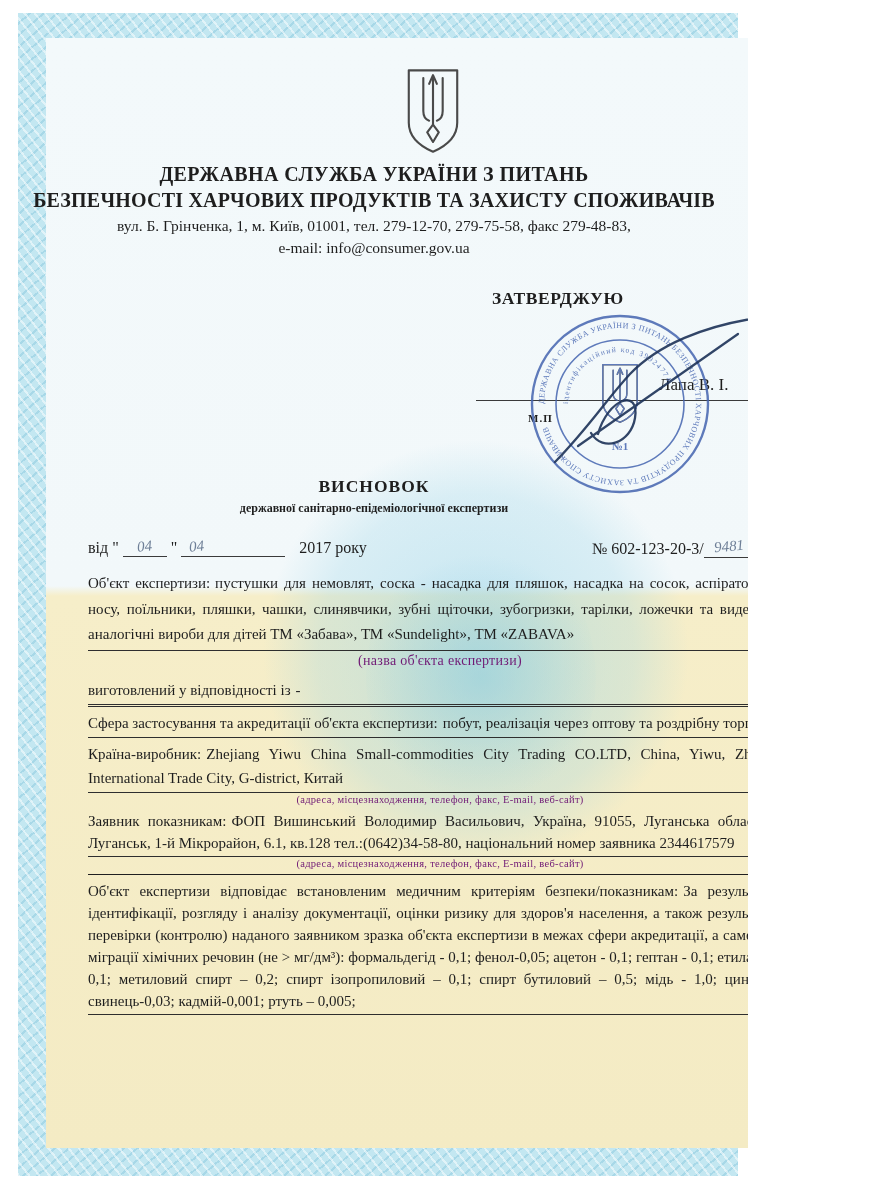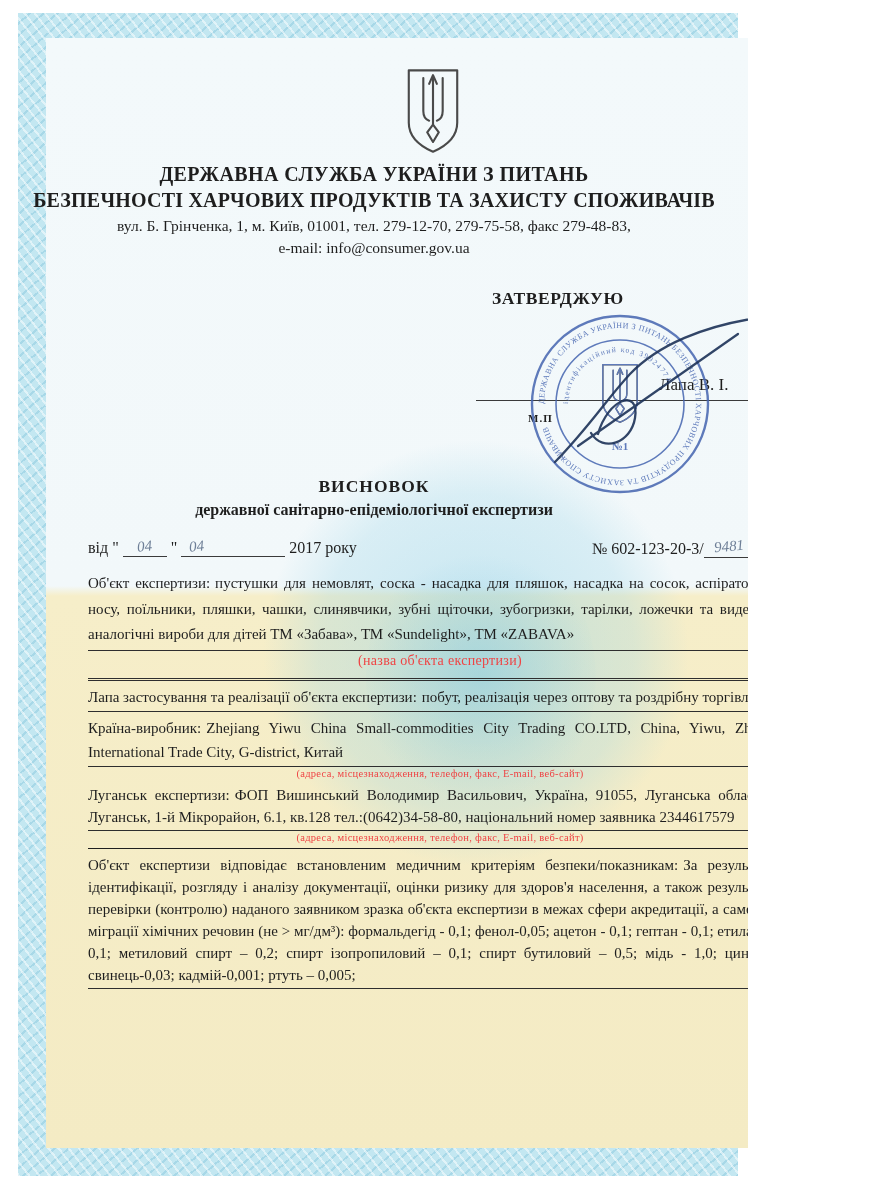--- a/index.html
+++ b/index.html
@@ -25,35 +25,35 @@
   .t2{top:189px;font-weight:bold;font-size:20px;letter-spacing:.2px;}
   .addr{top:217px;font-size:15.5px;}
   .mail{top:239px;font-size:15.5px;}
   .approve{top:288px;left:492px;font-weight:bold;font-size:17.5px;letter-spacing:.6px;}
   .golova{top:339px;left:478px;font-size:16.5px;white-space:nowrap;}
   .golova .org{margin-left:34px;}
   .signer{top:375px;left:659px;font-size:17px;}
   .signline{top:400px;left:476px;width:302px;border-top:1.4px solid #3a3a3a;}
   .mp{top:412px;left:492px;font-size:11px;font-weight:bold;letter-spacing:1px;margin-left:36px;}
   .vh1{top:476px;font-weight:bold;font-size:17.5px;letter-spacing:1px;}
-  .vh2{top:501px;font-weight:bold;font-size:16px;}
+  .vh2{top:501px;font-weight:bold;font-size:12px;}
   .daterow{top:537px;left:88px;font-size:16px;white-space:nowrap;}
   .blank{display:inline-block;border-bottom:1px solid #3a3a3a;text-align:center;height:19px;vertical-align:bottom;}
   .blank.day{width:44px;} .blank.month{width:96px;text-align:left;padding-left:8px;}
   .hand{font-style:italic;color:#6e7f97;display:inline-block;transform:rotate(-5deg);font-size:15px;}
   .numrow{top:537px;left:548px;width:244px;display:flex;align-items:flex-end;font-size:16px;margin-left:44px;}
   .numrow .numblank{flex:1;border-bottom:1px solid #3a3a3a;padding-left:10px;height:20px;}
-  .datesfx{}
+  .datesfx{margin-left:10px;}
   
   .content{position:absolute;left:88px;top:571px;width:704px;max-height:575px;overflow:hidden;font-size:15px;}
   .content p{margin:0 0 2px;text-align:justify;}
   .lh26{line-height:25.5px;} .lh24{line-height:24px;} .lh22{line-height:22px;}
   .lbl{font-weight:normal;margin-right:5px;}
   .rule{border-top:1px solid #2e2e2e;margin:1px 0 0;}
-  .caption{text-align:center;font-size:10.5px;color:#ef4444;margin:1px 0 5px;letter-spacing:.3px;}
+  .caption{text-align:center;font-size:10.5px;color:#701a75;margin:1px 0 5px;letter-spacing:.3px;}
   .caption.big{font-size:14px;margin:2px 0 9px;}
   .divider{border-top:1.7px solid #1f1f1f;margin:5px 0 5px;}
   .gap{height:4px;}
   svg{display:block;}
   .emblem{left:402px;top:66px;}
   .stamp{left:524px;top:308px;}
   .signature{left:470px;top:294px;}
 </style>
 </head>
 <body>
@@ -142,39 +142,42 @@
   </div>
 
   <div class="content">
 
     <p class="lh26">
       <span class="lbl">Об'єкт експертизи:</span><span>пустушки для немовлят, соска - насадка для пляшок, насадка на сосок, аспіратори для носу, поїльники, пляшки, чашки, слинявчики, зубні щіточки, зубогризки, тарілки, ложечки та виделки та аналогічні вироби для дітей ТМ «Забава», ТМ «Sundelight», ТМ «ZABAVA»</span>
     </p>
     <div class="rule"></div>
     <div class="caption big">(назва об'єкта експертизи)</div>
 
+    <p class="lh24">
+      <span class="lbl">виготовлений у відповідності із</span><span class="lbl">-</span>
+    </p>
     <div class="rule"></div>
 
     <div class="rule"></div>
     <div class="gap"></div>
 
     <p class="lh24">
-      <span class="lbl">Лапа застосування та реалізації об'єкта експертизи:</span><span>побут, реалізація через оптову та роздрібну торгівлю</span>
+      <span class="lbl">Сфера застосування та акредитації об'єкта експертизи:</span><span>побут, реалізація через оптову та роздрібну торгівлю</span>
     </p>
     <div class="rule"></div>
     <div class="gap"></div>
 
     <p class="lh24">
       <span class="lbl">Країна-виробник:</span><span>Zhejiang Yiwu China Small-commodities City Trading CO.LTD, China, Yiwu, Zhejiang, International Trade City, G-district, Китай</span>
     </p>
     <div class="rule"></div>
     <div class="caption">(адреса, місцезнаходження, телефон, факс, E-mail, веб-сайт)</div>
 
     <p class="lh22">
-      <span class="lbl">Луганськ експертизи:</span><span>ФОП Вишинський Володимир Васильович, Україна, 91055, Луганська область, м. Луганськ, 1-й Мікрорайон, 6.1, кв.128 тел.:(0642)34-58-80, національний номер заявника 2344617579</span>
+      <span class="lbl">Заявник показникам:</span><span>ФОП Вишинський Володимир Васильович, Україна, 91055, Луганська область, м. Луганськ, 1-й Мікрорайон, 6.1, кв.128 тел.:(0642)34-58-80, національний номер заявника 2344617579</span>
     </p>
     <div class="rule"></div>
     <div class="caption">(адреса, місцезнаходження, телефон, факс, E-mail, веб-сайт)</div>
 
     <div class="divider"></div>
 
     <p class="lh22">
       <span class="lbl">Об'єкт експертизи відповідає встановленим медичним критеріям безпеки/показникам:</span><span>За результатами ідентифікації, розгляду і аналізу документації, оцінки ризику для здоров'я населення, а також результатами перевірки (контролю) наданого заявником зразка об'єкта експертизи в межах сфери акредитації, а саме: рівні міграції хімічних речовин (не &gt; мг/дм³): формальдегід - 0,1; фенол-0,05; ацетон - 0,1; гептан - 0,1; етилацетат- 0,1; метиловий спирт – 0,2; спирт ізопропиловий – 0,1; спирт бутиловий – 0,5; мідь - 1,0; цинк -1,0; свинець-0,03; кадмій-0,001; ртуть – 0,005;</span>
     </p>
     <div class="rule"></div>

